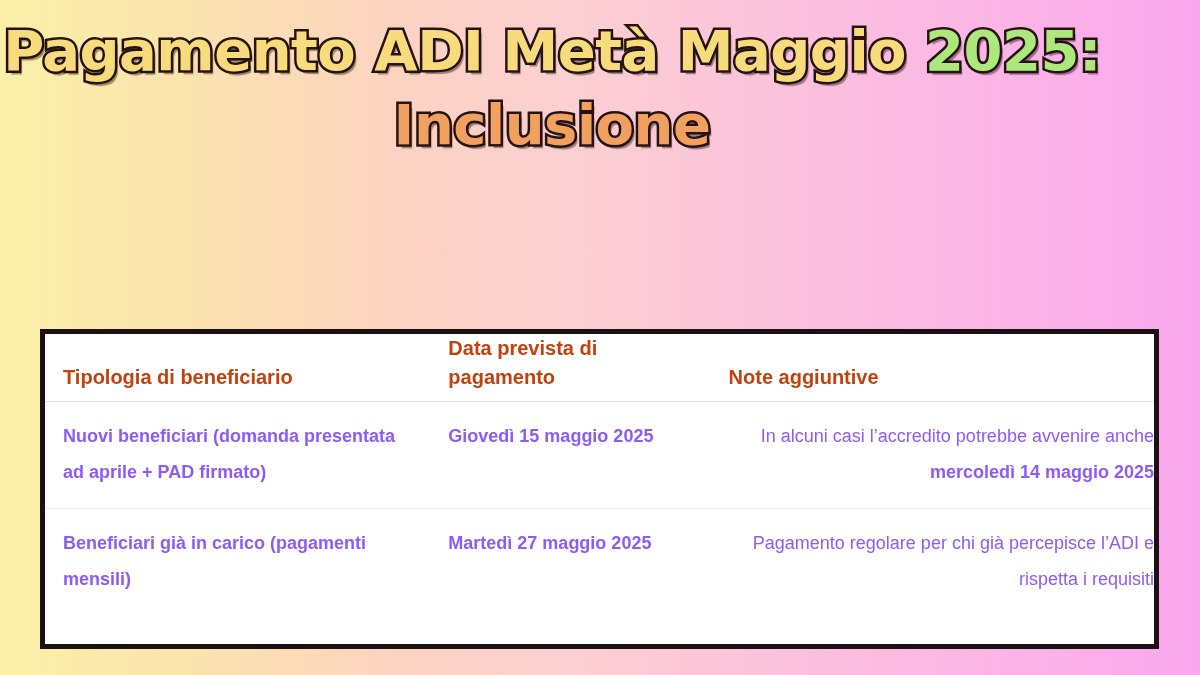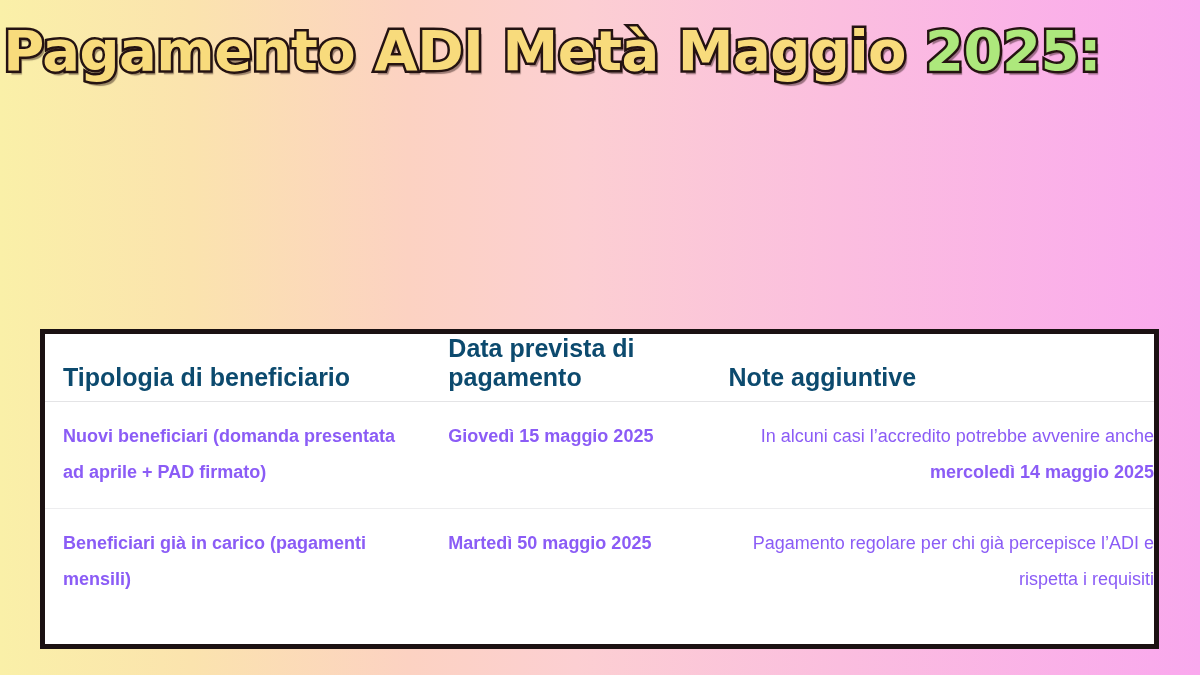--- a/index.html
+++ b/index.html
@@ -74,23 +74,23 @@
   #payment-table col.c3 { width: 456px; }
 
   #payment-table th,
   #payment-table td {
     text-align: left;
     vertical-align: top;
     padding: 0;
   }
 
   #payment-table thead th {
-    font-size: 25px;
+    font-size: 20px;
     font-weight: bold;
-    color: #0c4a6e;
+    color: #c2410c;
     line-height: 29px;
     height: 62px;
     vertical-align: bottom;
     border-bottom: 1.5px solid #E4E4E6;
   }
 
   #payment-table thead th .cellpad { padding-bottom: 9px; }
 
   #payment-table tbody td {
     font-size: 18px;
@@ -116,20 +116,23 @@
 </head>
 <body>
 
 <div id="title-block">
 
   <div class="title-line" id="title-line-1">
     <span class="w c-yellow">Pagamento ADI Metà Maggio </span><span class="w c-green">2025:</span>
   </div>
 
 
+  <div class="title-line" id="title-line-3">
+    <span class="w c-orange">Inclusione</span>
+  </div>
 
 </div>
 
 <div id="payment-table-wrap">
   <table id="payment-table">
     <colgroup>
       <col class="c1">
         <col class="c2">
         <col class="c3">
     </colgroup>
@@ -156,21 +159,21 @@
         </td>
         <td class="col-3">
           <span class="cellpad reg"><span>In alcuni casi l’accredito potrebbe avvenire anche </span><span class="bold">mercoledì 14 maggio 2025</span><span></span></span>
         </td>
       </tr>
       <tr>
         <td class="col-1">
           <span class="cellpad bold">Beneficiari già in carico (pagamenti mensili)</span>
         </td>
         <td class="col-2">
-          <span class="cellpad bold">Martedì 50 maggio 2025</span>
+          <span class="cellpad bold">Martedì 27 maggio 2025</span>
         </td>
         <td class="col-3">
           <span class="cellpad reg"><span>Pagamento regolare per chi già percepisce l’ADI e rispetta i requisiti</span><span class="bold"></span><span></span></span>
         </td>
       </tr>
     </tbody>
   </table>
 </div>
 
 </body></html>

